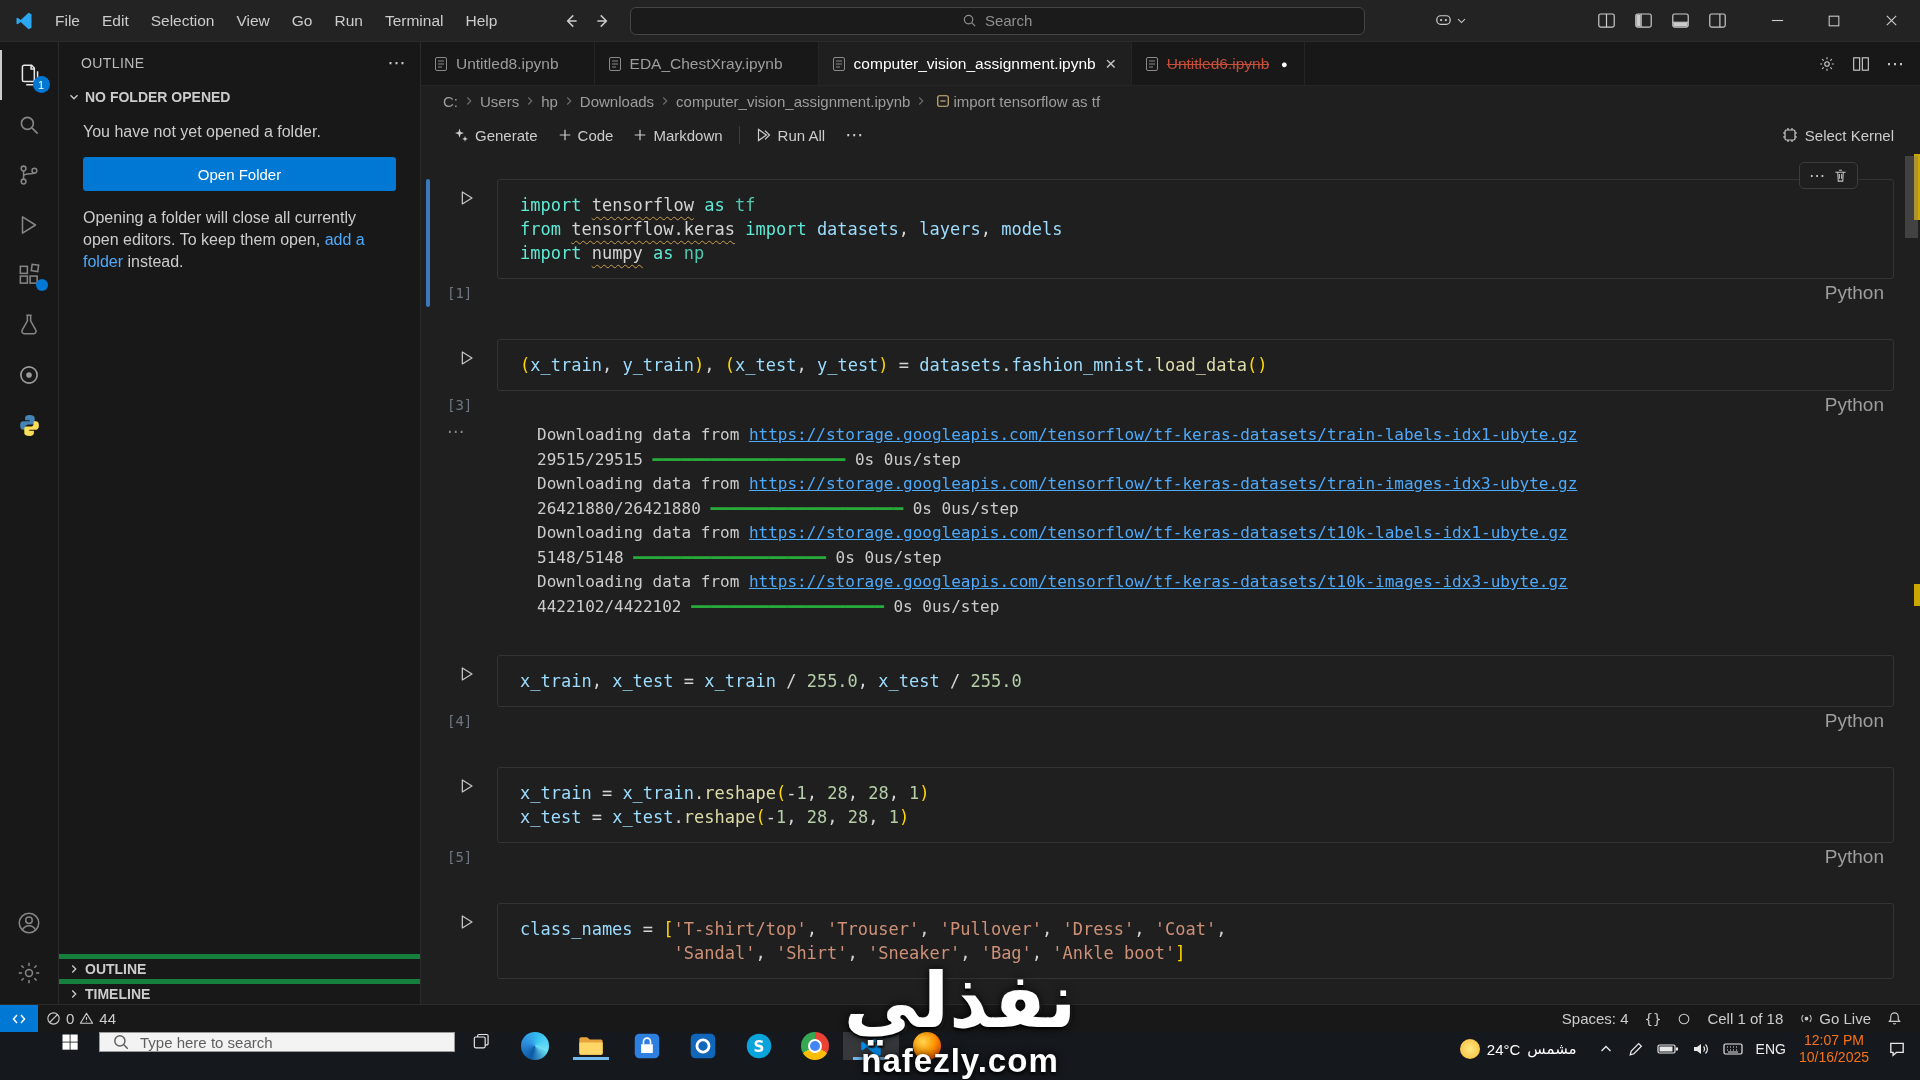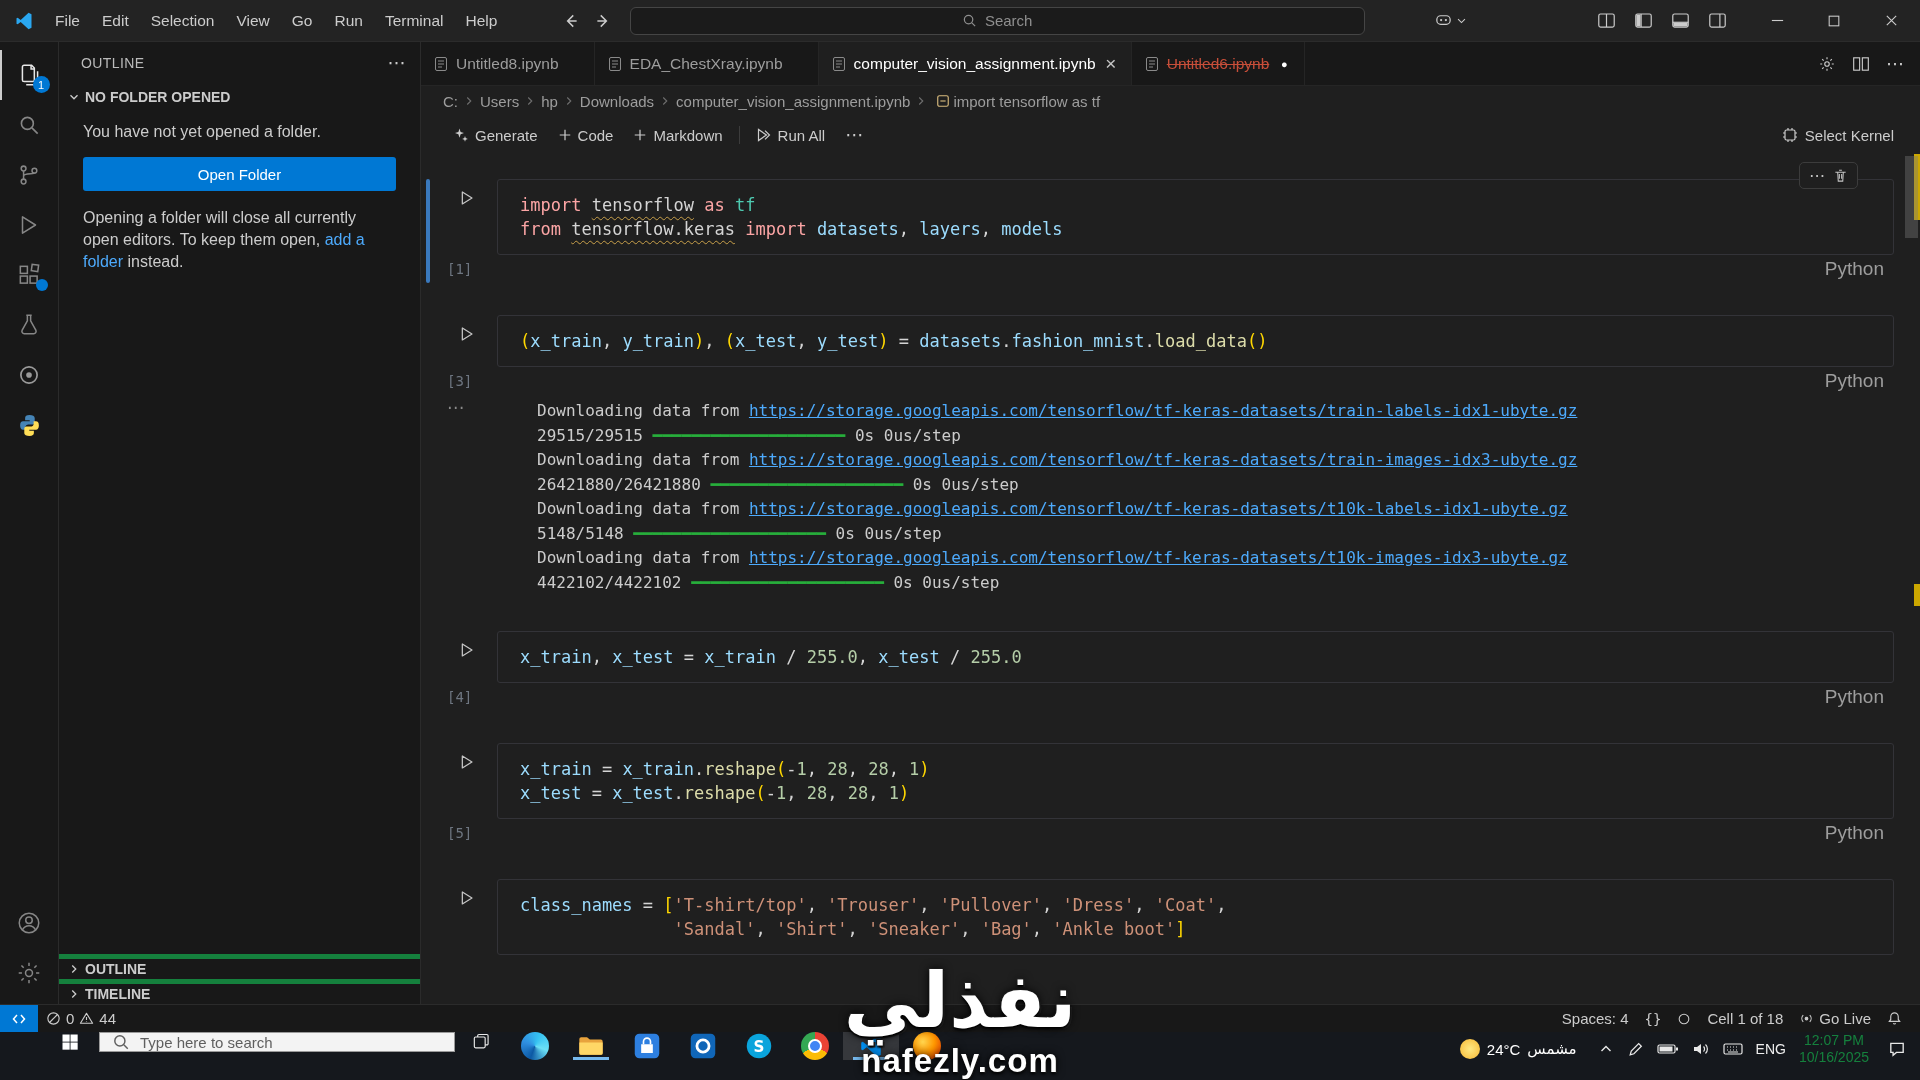--- a/index.html
+++ b/index.html
@@ -104,21 +104,21 @@
   .output-block { display:flex; margin:0 26px 36px 14px; }
   .out-gutter { width:62px; flex:none; padding-left:12px; padding-top:0; }
   .out-more { color:#8a8a8a; font-size:17px; cursor:pointer; }
   .out-content { flex:1; min-width:0; padding-top:2px;margin-left:40px; }
   .out-line { font-family:"DejaVu Sans Mono",monospace; font-size:16px; line-height:24.5px;
     color:#cccccc; white-space:pre; }
   .out-link { color:#4daafc; text-decoration:underline; cursor:pointer; }
   .prog-bar { color:#27ae3b; }
 
   
-  .tk-k{color:#fca5a5} .tk-v{color:#9CDCFE} .tk-m{color:#4EC9B0} .tk-f{color:#DCDCAA}
+  .tk-k{color:#5eead4} .tk-v{color:#9CDCFE} .tk-m{color:#4EC9B0} .tk-f{color:#DCDCAA}
   .tk-s{color:#CE9178} .tk-n{color:#B5CEA8} .tk-d{color:#D4D4D4} .tk-b{color:#FFD700}
   .tk-wq{color:#D4D4D4; text-decoration-line:underline; text-decoration-style:wavy;
     text-decoration-color:#c8a04a; text-decoration-thickness:1px; text-underline-offset:5px;}
 
   
   .ov-ruler { position:absolute; top:0; right:0; bottom:0; width:18px; }
   .ov-thumb { position:absolute; top:2px; right:2px; width:13px; height:82px; background:rgba(121,121,121,.4); }
   .ov-mark { position:absolute; right:0; width:6px; background:#cca700; }
   .ov-mark.m1 { top:0; height:66px; }
   .ov-mark.m2 { top:430px; height:22px; }
@@ -144,21 +144,21 @@
   .app-ic { width:28px; height:28px; display:block; }
   .ic-edge { border-radius:50%; background:conic-gradient(from 200deg,#0c59a4,#2f8ee0,#35c1f1,#6ce0f5,#0c59a4); }
   .ic-firefox { border-radius:50%; background:radial-gradient(circle at 35% 35%, #ffd54f, #ff9800 45%, #e65100 78%); }
   .ic-chrome { border-radius:50%; background:conic-gradient(#ea4335 0 120deg, #fbbc05 120deg 240deg, #34a853 240deg 360deg); position:relative; }
   .ic-chrome i { position:absolute; inset:7px; background:#4285f4; border:2.5px solid #fff; border-radius:50%; }
   .tb-tray { margin-left:auto; display:flex; align-items:center; gap:13px; padding-right:8px; color:#eeeeee; }
   .weather { display:flex; align-items:center; gap:7px; font-size:15px; color:#ffffff; padding:0 8px; }
   .sun { width:20px; height:20px; border-radius:50%; background:radial-gradient(#ffe983,#f7b733); }
   .tray-ic { display:flex; align-items:center; }
   .tb-lang { font-size:14px; }
-  .tb-clock { text-align:center; font-size:14px; line-height:17px; color:#15803d; }
+  .tb-clock { text-align:center; font-size:14px; line-height:17px; color:#f97316; }
   .tb-notif { display:flex; align-items:center; padding:0 6px; }
 
   
   .watermark { position:absolute; left:50%; bottom:0; transform:translateX(-50%); text-align:center;
     z-index:60; pointer-events:none; }
   .wm-ar { font-family:"DejaVu Sans",sans-serif; font-size:76px; font-weight:bold; color:#ffffff; line-height:1.05;
     text-shadow:0 2px 2px #000, 0 0 10px rgba(0,0,0,.95), 2px 2px 0 #2a2a2a, -1px -1px 0 #2a2a2a; }
   .wm-en { font-size:33px; font-weight:bold; color:#ffffff; letter-spacing:1px; margin-top:1px;
     text-shadow:0 2px 3px #000, 0 0 8px #000, 1px 1px 0 #333; }
 
@@ -517,20 +517,21 @@
                 <div class="cell-gutter">
                   <button class="run-btn">
                     <svg width="22" height="22" viewBox="0 0 24 24">
                       <path d="M8 5.5v13l10.5-6.5z" fill="none" stroke="#c5c5c5" stroke-width="1.4" stroke-linejoin="round"></path>
                     </svg>
                   </button>
                 </div>
                 <div class="cell-editor">
                   <div class="code-line"><span class="tk-k">import </span><span class="tk-wq">tensorflow</span><span class="tk-d"> </span><span class="tk-k">as</span><span class="tk-d"> </span><span class="tk-m">tf</span></div>
                   <div class="code-line"><span class="tk-k">from </span><span class="tk-wq">tensorflow.keras</span><span class="tk-d"> </span><span class="tk-k">import</span><span class="tk-d"> </span><span class="tk-v">datasets</span><span class="tk-d">, </span><span class="tk-v">layers</span><span class="tk-d">, </span><span class="tk-v">models</span></div>
+                  <div class="code-line"><span class="tk-k">import </span><span class="tk-wq">numpy</span><span class="tk-d"> </span><span class="tk-k">as</span><span class="tk-d"> </span><span class="tk-m">np</span></div>
                 </div>
               </div>
               <div class="cell-status">
                 <span class="exec">[1]</span>
                 <span class="lang-label">Python</span>
               </div>
               <div class="cell-toolbar">
                 <span class="ct-btn">⋯</span>
                 <span class="ct-btn">
                   <svg width="15" height="15" viewBox="0 0 16 16" fill="none" stroke="#c5c5c5" stroke-width="1.1">

